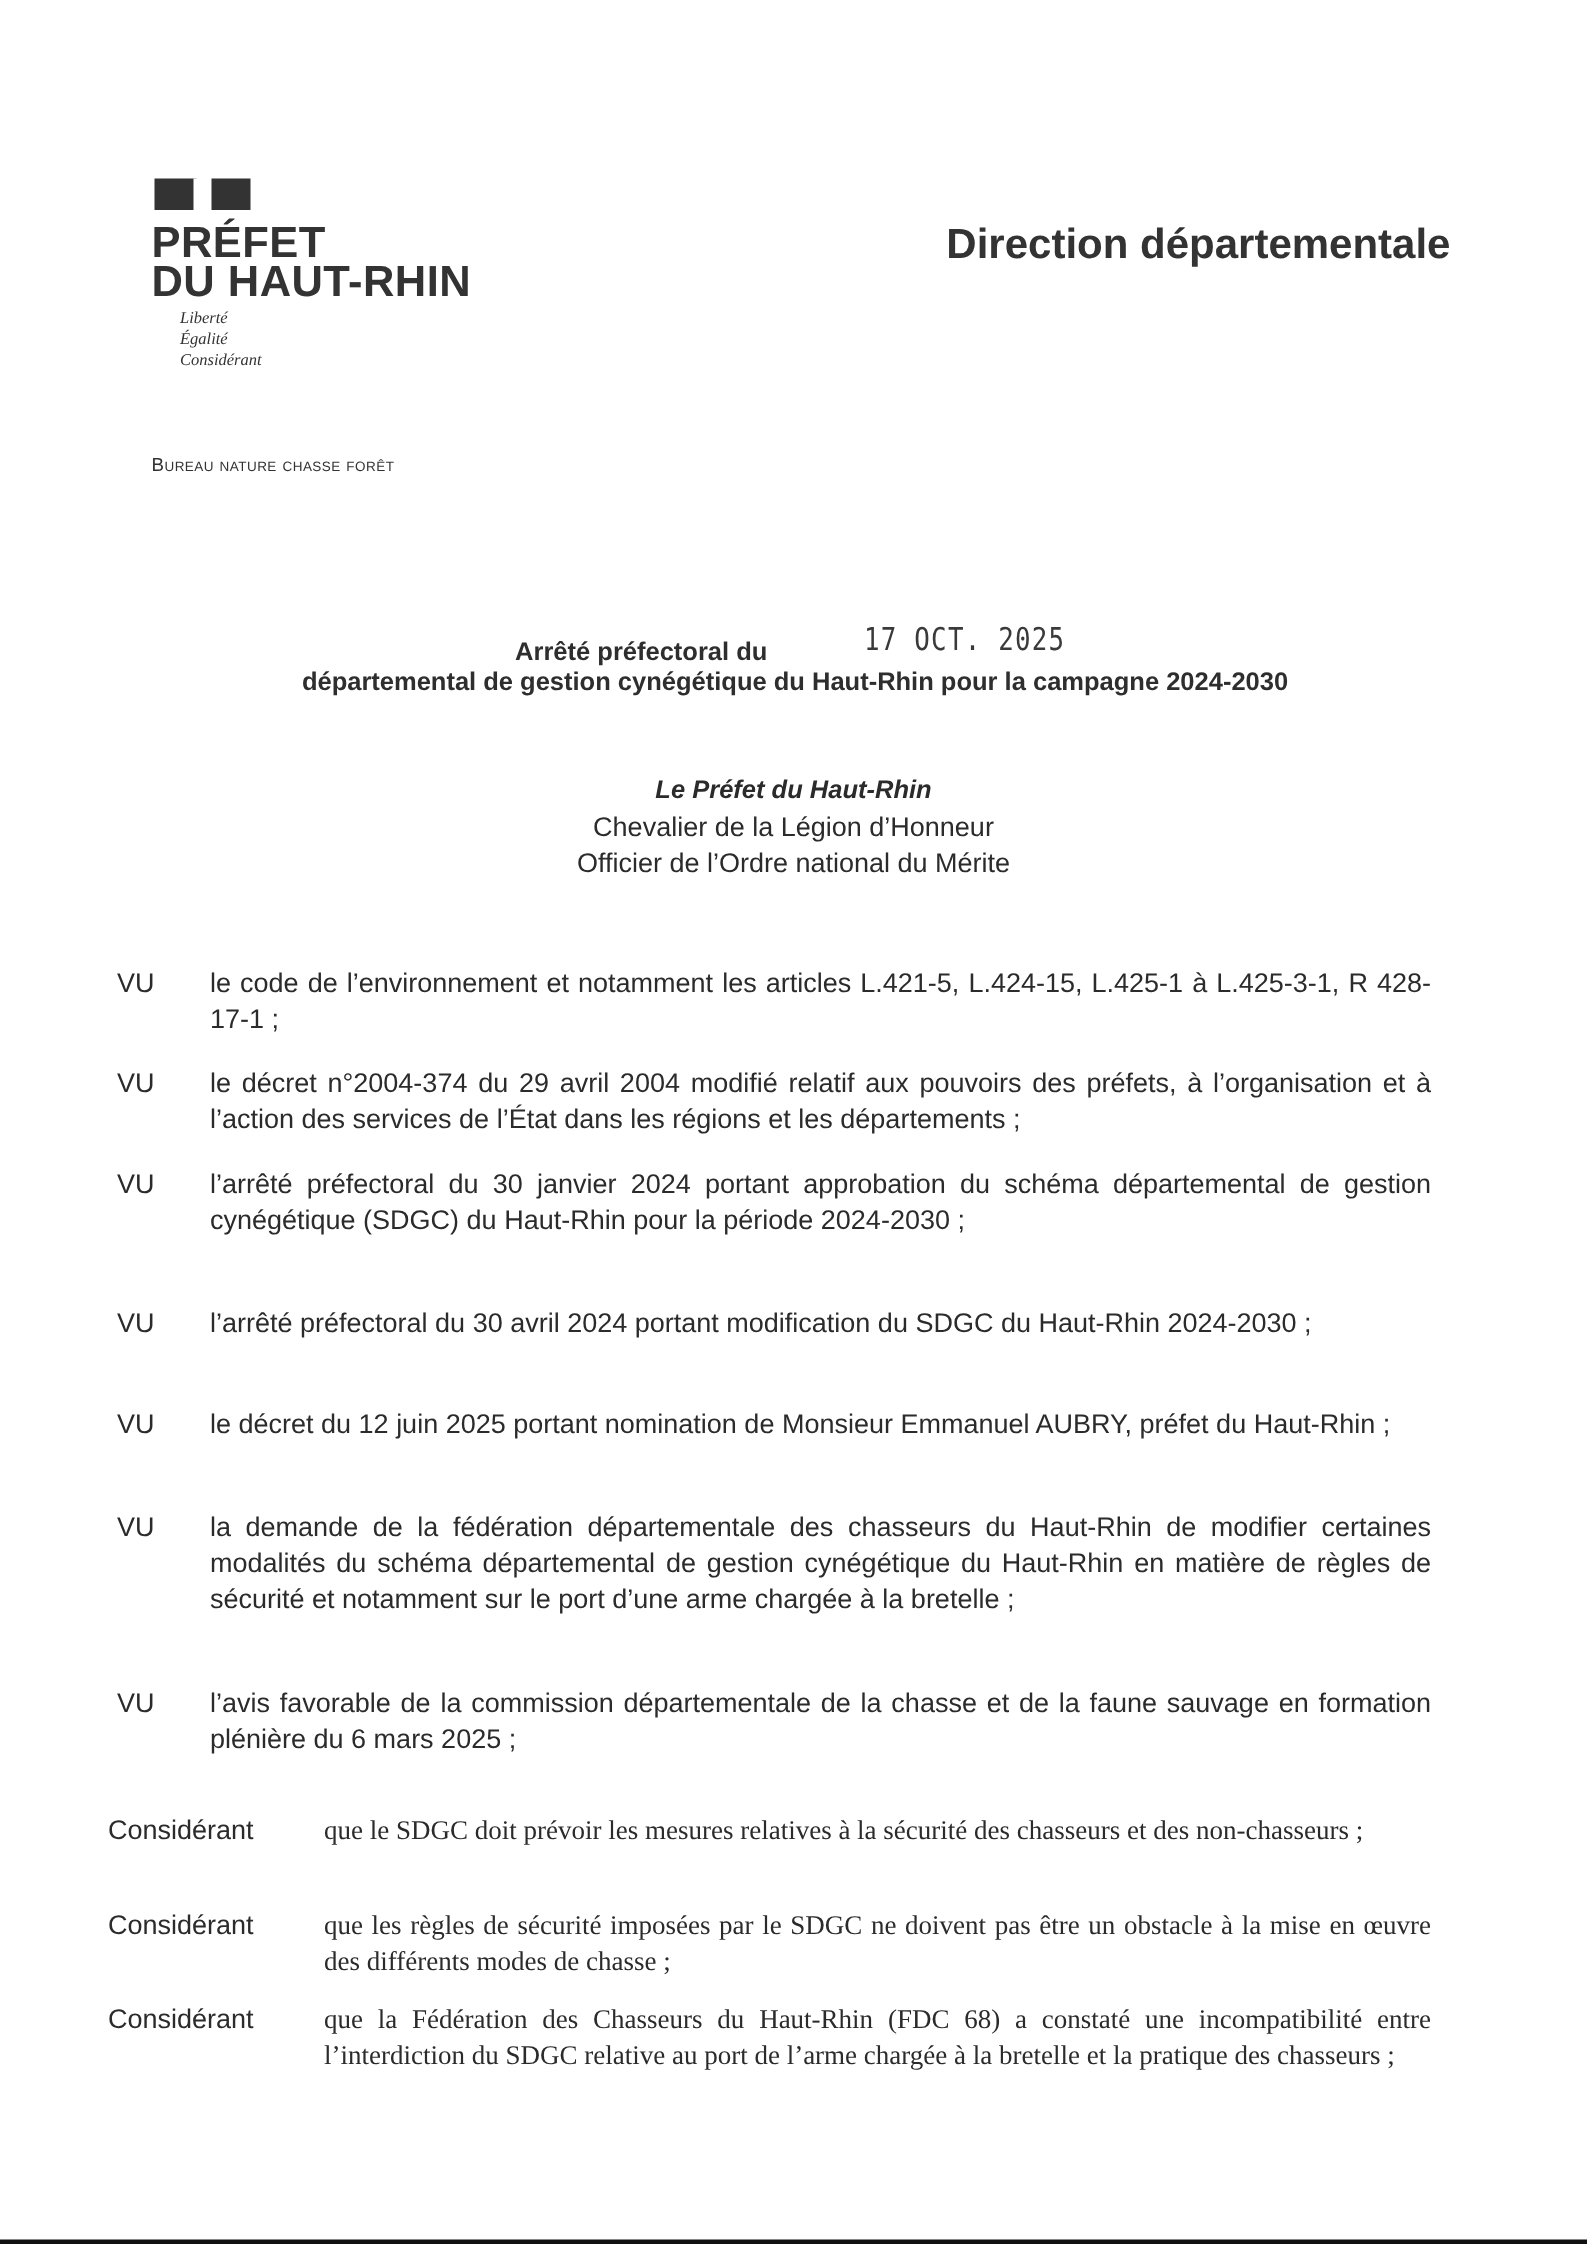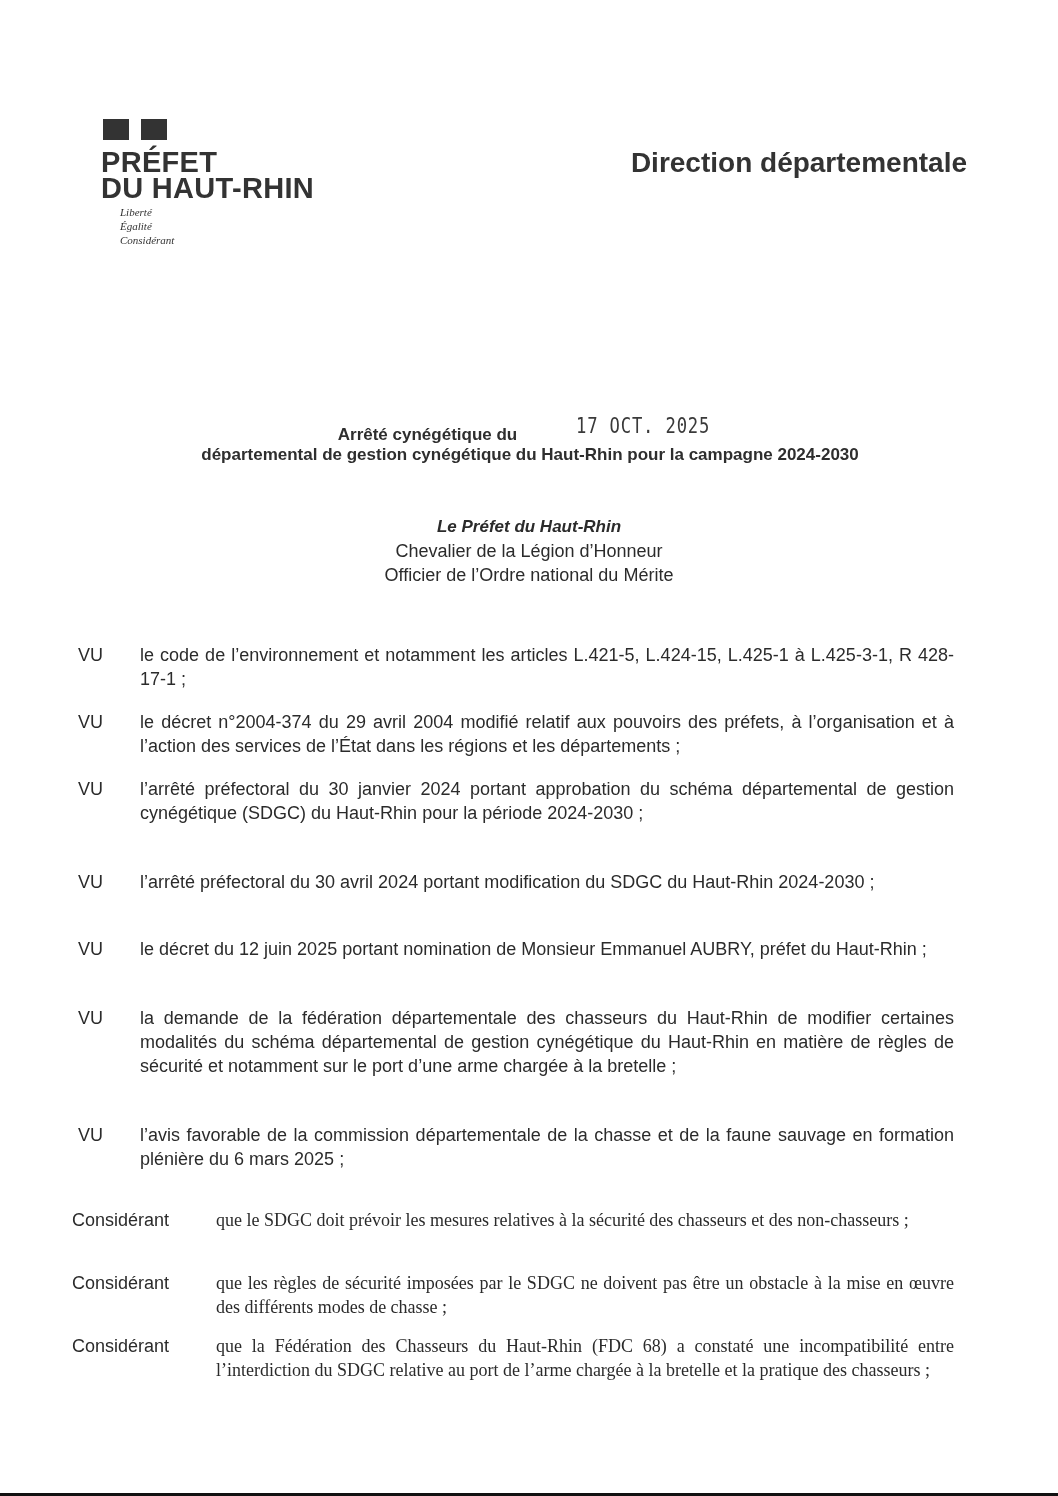--- a/index.html
+++ b/index.html
@@ -66,25 +66,26 @@
 </div>
 <div class="abs motto">
   <div>Liberté</div>
   <div>Égalité</div>
   <div>Considérant</div>
 </div>
 <div class="abs direction">
   <div>Direction départementale</div>
 </div>
 <div class="abs service">
+  <div>Bureau nature chasse forêt</div>
 </div>
 
 <div class="abs stamp">17 OCT. 2025</div>
 <div class="abs title-block">
-  <div style="padding-right:205px;">Arrêté cynégétique du</div>
+  <div style="padding-right:205px;">Arrêté préfectoral du</div>
   <div>départemental de gestion cynégétique du Haut-Rhin pour la campagne 2024-2030</div>
 </div>
 
 <div class="abs prefet-block">
   <div class="name">Le Préfet du Haut-Rhin</div>
   <div>Chevalier de la Légion d’Honneur</div>
   <div>Officier de l’Ordre national du Mérite</div>
 </div>
 
 <div class="row" style="top:643px;">

